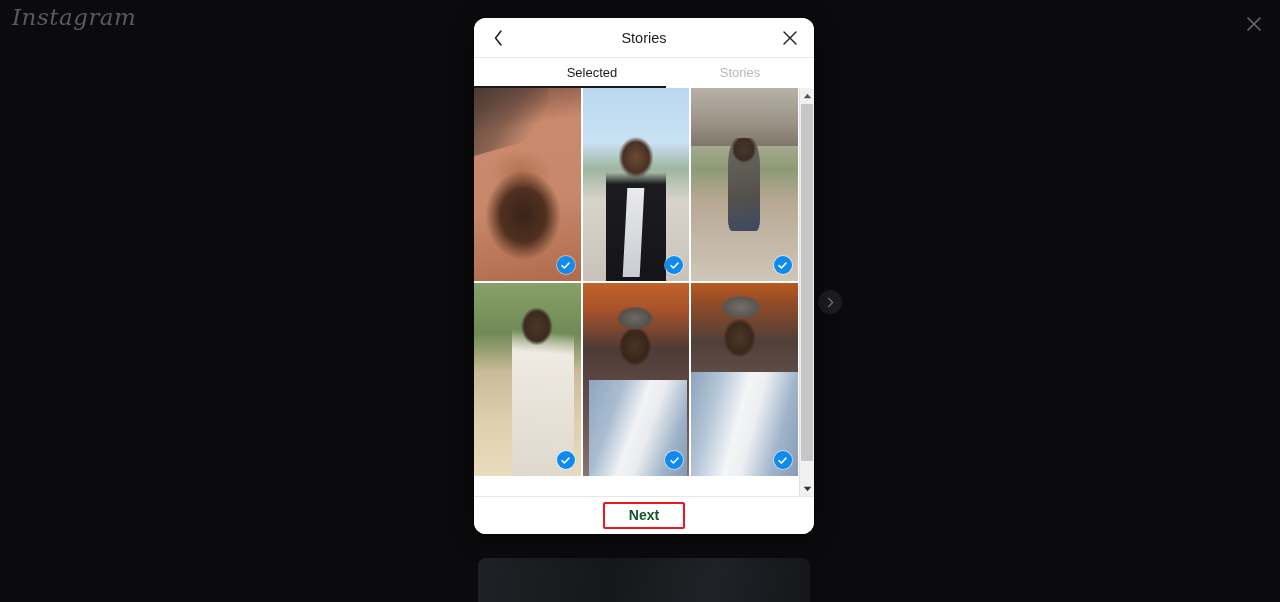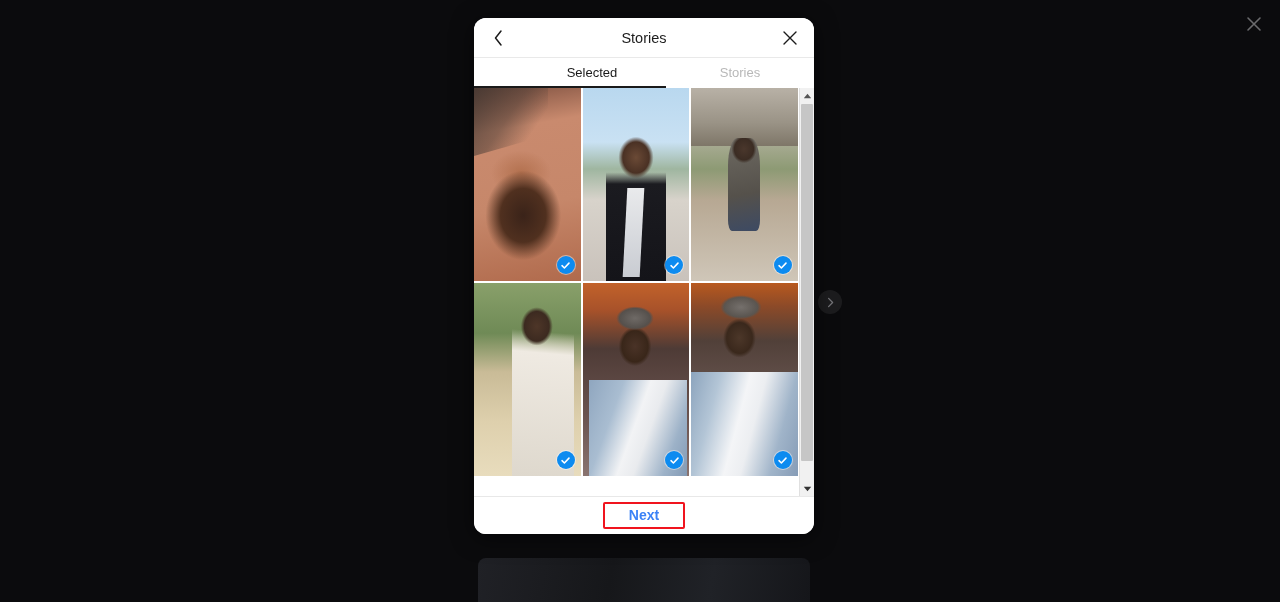--- a/index.html
+++ b/index.html
@@ -229,21 +229,21 @@
     height: 38px;
     border-top: 1px solid #e8e8e8;
     display: flex;
     align-items: center;
     justify-content: center;
     background: #fff;
   }
   .next-btn {
     font-size: 14px;
     font-weight: bold;
-    color: #3b82f6;
+    color: #14532d;
     background: transparent;
     border: 2px solid #f0141e;
     border-radius: 2px;
     padding: 4px 24px;
     cursor: pointer;
     font-family: "Liberation Sans", sans-serif;
     line-height: 1.1;
   }
 
   
@@ -349,20 +349,21 @@
     left: 0; top: 46%; width: 100%; height: 58%;
     background:
       linear-gradient(105deg, #8ca4bd 0%, #b3c5d6 22%, #f4f5f7 44%, #eceef1 56%, #a0b4c9 78%, #849ab5 100%);
   }
 </style>
 </head>
 <body>
 
 <div id="screen">
 
+  <div class="brand-logo">Instagram</div>
 
   <div class="overlay-close">
     <svg width="18" height="18" viewBox="0 0 18 18">
       <path d="M3 3 L15 15 M15 3 L3 15" stroke="#6b6b6d" stroke-width="1.6" fill="none" stroke-linecap="round"></path>
     </svg>
   </div>
 
   <div class="carousel-next">
     <svg width="11" height="11" viewBox="0 0 11 11">
       <path d="M3.6 1.4 L7.6 5.5 L3.6 9.6" stroke="#76767a" stroke-width="1.3" fill="none" stroke-linecap="round" stroke-linejoin="round"></path>

